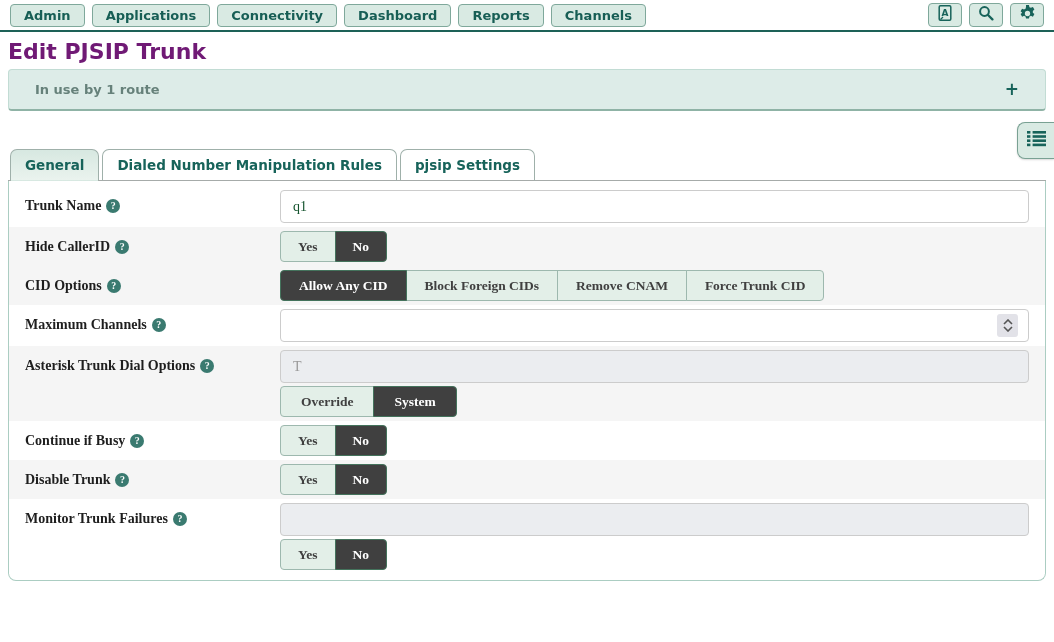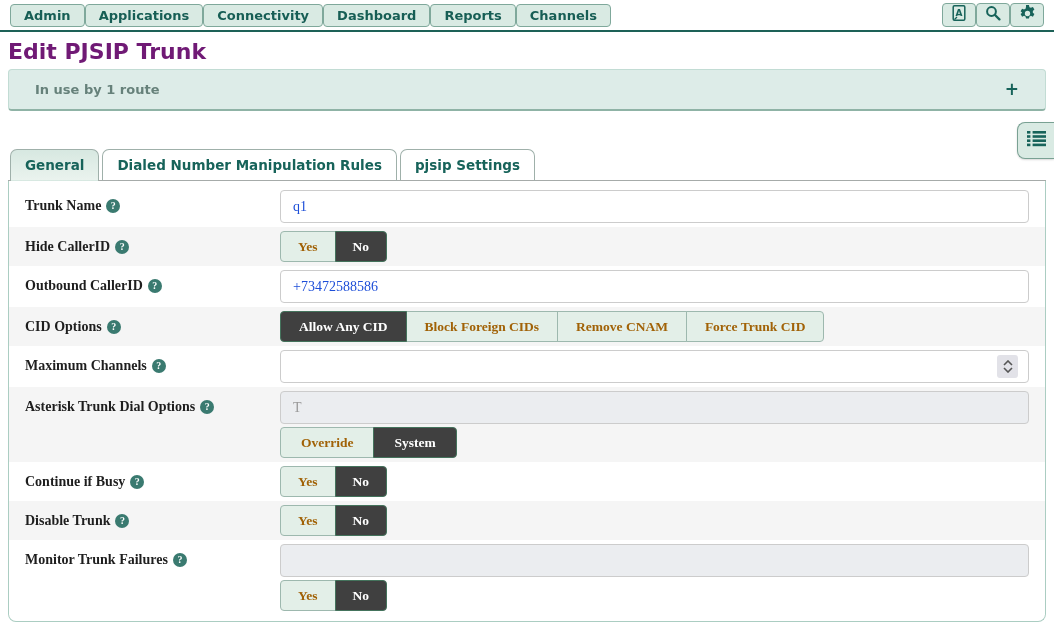--- a/index.html
+++ b/index.html
@@ -1,20 +1,20 @@
 <!DOCTYPE html>
 <html><head>
 <meta charset="utf-8">
 <style>
   * { box-sizing: border-box; margin: 0; padding: 0; }
   html,body { width:1054px; height:642px; overflow:hidden; background:#fff;
     font-family:"DejaVu Sans","Liberation Sans",sans-serif; }
 
   
-  .navbar { display:flex; align-items:center; gap:0; padding:4px 10px;
+  .navbar { display:flex; align-items:center; gap:7px; padding:4px 10px;
     background:#fff; border-bottom:2px solid #1d6157; height:32px; }
   .nav-btn { background:#d9eae3; border:1px solid #7fa89b; border-radius:4px;
     color:#175e55; font-weight:bold; font-size:13px; padding:2px 13px; height:23px;
     cursor:pointer; font-family:inherit; }
   .nav-spacer { flex:1; }
   .icon-btn { background:#d9eae3; border:1px solid #7fa89b; border-radius:4px;
     width:34px; height:24px; display:flex; align-items:center; justify-content:center;
     cursor:pointer; }
 
   
@@ -47,30 +47,30 @@
   .frow { display:flex; padding:4px 16px 4px 16px; background:#fff; }
   .frow.alt { background:#f5f5f5; }
   .flabel { width:255px; padding-top:8px; font-weight:bold; font-size:14px; color:#1e1e1e; }
   .fctrl { flex:1; padding-right:0; }
   .help { display:inline-block; width:14px; height:14px; border-radius:50%;
     background:#3a7a70; color:#fff; font-size:10px; line-height:14px; text-align:center;
     font-weight:bold; margin-left:5px; vertical-align:1px; cursor:pointer; }
   .help::after { content:"?"; }
 
   .text-input { width:100%; height:33px; border:1px solid #ccc; border-radius:4px;
-    padding:0 12px; font-size:14px; color:#1d4ed8; background:#fff; font-family:inherit; }
+    padding:0 12px; font-size:14px; color:#14532d; background:#fff; font-family:inherit; }
   .text-input.dis { background:#ebedf0; color:#9a9a9a; }
   .num-wrap { position:relative; }
   .spinner { position:absolute; right:11px; top:5px; width:21px; height:23px;
     background:#e2e2e8; border-radius:3px; display:flex; flex-direction:column;
     align-items:center; justify-content:center; gap:1px; cursor:pointer; }
 
   .btn-group { display:inline-flex; }
   .tbtn { padding:0 17px; height:31px; line-height:29px; font-weight:bold;
-    font-size:13.5px; background:#e3efe8; color:#a16207; border:1px solid #9db8ae;
+    font-size:13.5px; background:#e3efe8; color:#404040; border:1px solid #9db8ae;
     margin-left:-1px; cursor:pointer; font-family:inherit; position:relative; }
   .tbtn:first-child { border-radius:4px 0 0 4px; margin-left:0; }
   .tbtn:last-child { border-radius:0 4px 4px 0; }
   .tbtn.on { background:#404040; color:#fff; border-color:#44735c; z-index:1; }
   .stack { margin-top:3px; }
 </style>
 </head>
 <body>
 
 <div class="navbar">
@@ -153,28 +153,20 @@
       <span>Hide CallerID</span><span class="help"></span>
     </div>
     <div class="fctrl">
       <div class="btn-group">
         <button class="tbtn">Yes</button>
         <button class="tbtn on">No</button>
       </div>
     </div>
   </div>
 
-  <div class="frow">
-    <div class="flabel">
-      <span>Outbound CallerID</span><span class="help"></span>
-    </div>
-    <div class="fctrl">
-      <input class="text-input" type="text" value="+73472588586" style="">
-    </div>
-  </div>
 
   <div class="frow alt">
     <div class="flabel">
       <span>CID Options</span><span class="help"></span>
     </div>
     <div class="fctrl">
       <div class="btn-group">
         <button class="tbtn on" style="padding:0 18px">Allow Any CID</button>
         <button class="tbtn" style="padding:0 18px">Block Foreign CIDs</button>
         <button class="tbtn" style="padding:0 18px">Remove CNAM</button>

